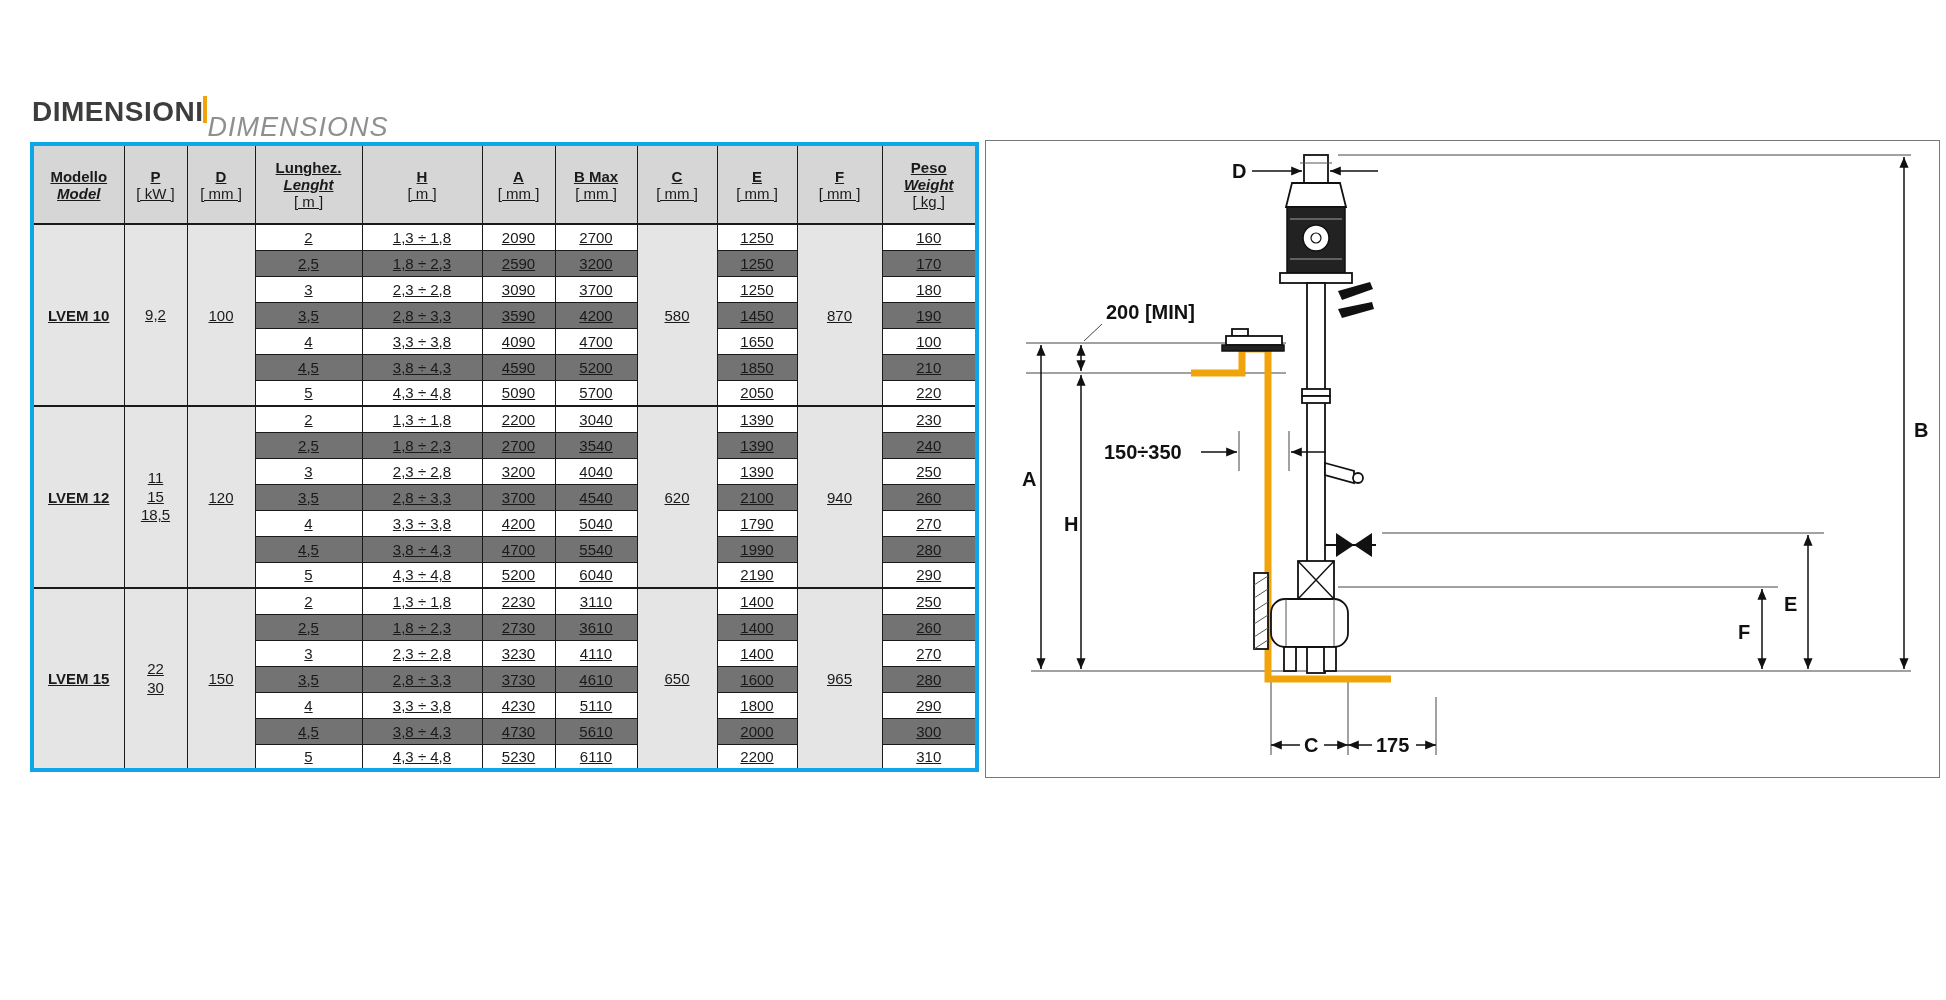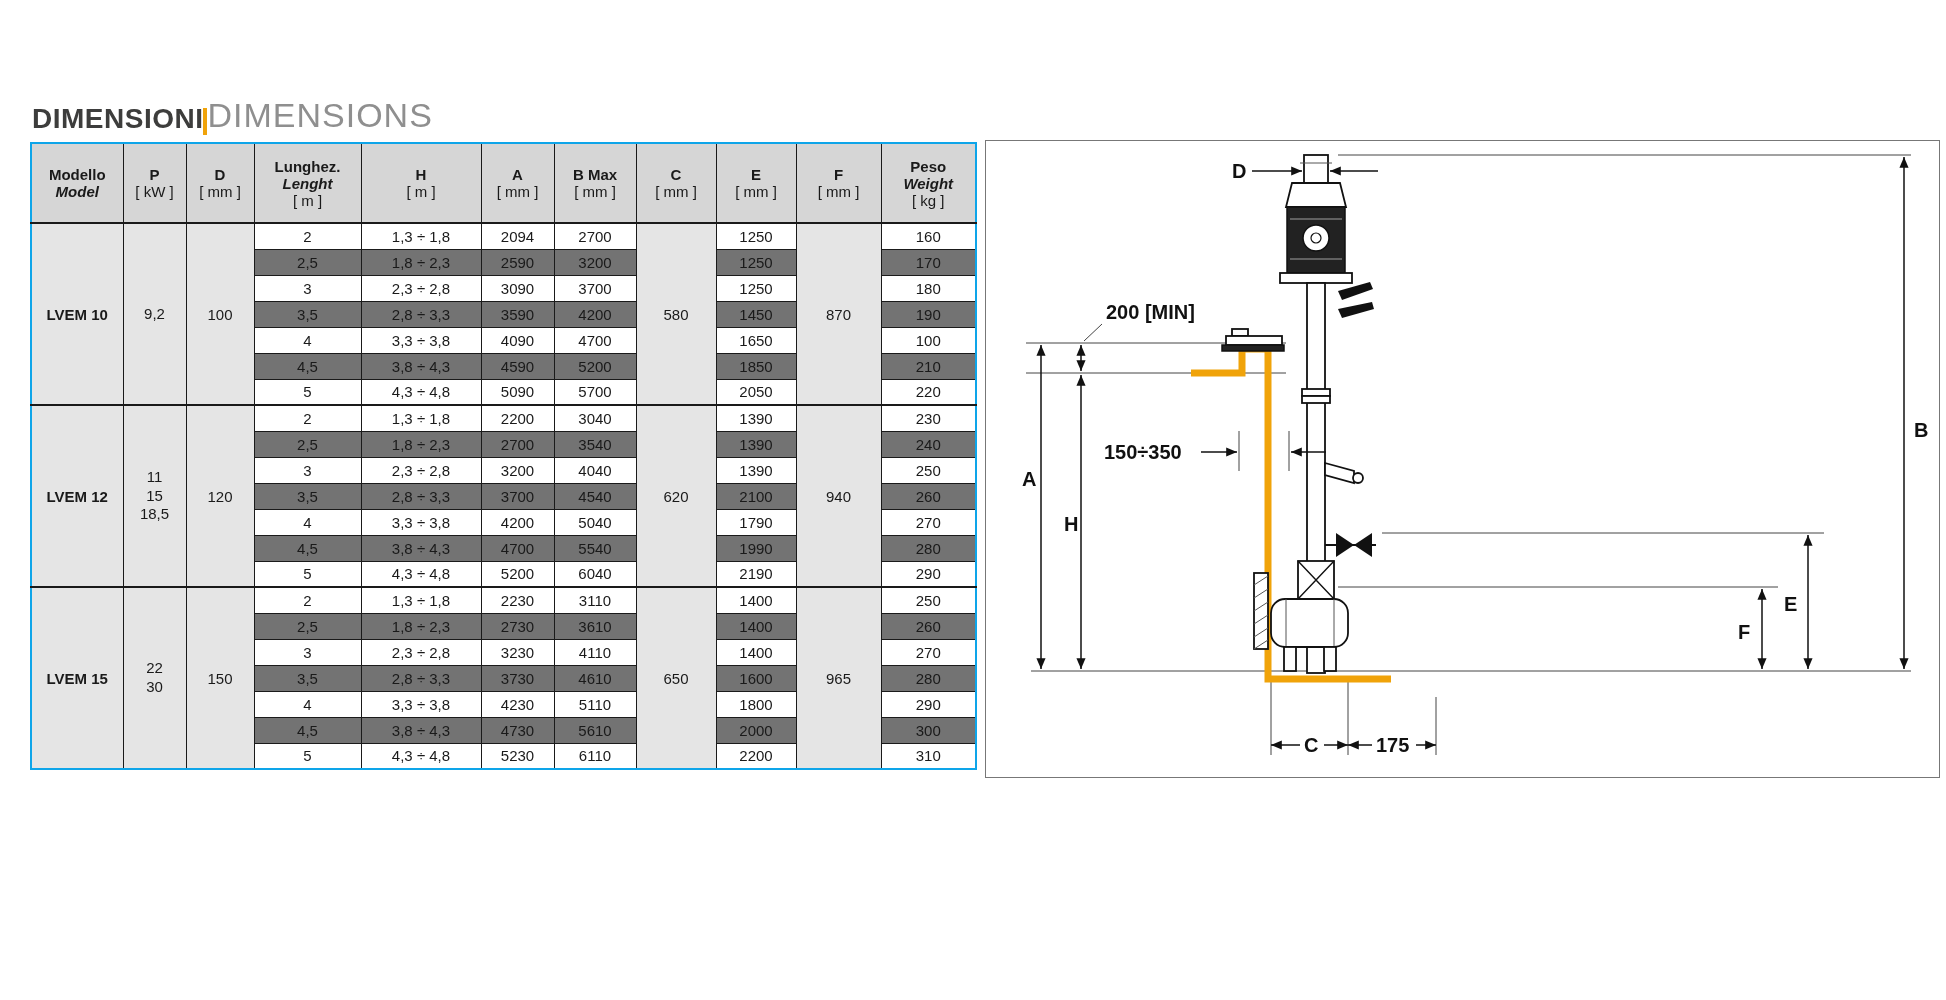--- a/index.html
+++ b/index.html
@@ -9,48 +9,48 @@
     font-family:"Liberation Sans", sans-serif;
     color:#1a1a1a;
     position:relative;
     overflow:hidden;
   }
   .page { position:relative; width:1946px; height:1000px; }
 
   
   .title-row {
     position:absolute; left:32px; top:96px;
-    display:flex; align-items:flex-end; gap:0;
+    display:flex; align-items:flex-start; gap:0;
   }
   .title-it {
     font-size:28px; font-weight:bold; color:#3d3d3c; letter-spacing:0.5px;
   }
   .title-sep {
     width:4px; height:27px; background:var(--accent,#f0a30a);
     display:inline-block;
   }
   .title-en {
-    font-size:34px; color:#8f8f8f; letter-spacing:1px;
+    font-size:27px; font-style:italic; color:#8f8f8f; letter-spacing:1px;margin-top:16px;
   }
 
   
   .dim-table {
     position:absolute; left:30px; top:142px;
     border-collapse:collapse;
     table-layout:fixed;
     width:946px;
     font-size:15px;
   }
   .dim-table th, .dim-table td {
     border:1px solid #1a1a1a;
     text-align:center;
     vertical-align:middle;
     padding:1px 3px;
   }
-  .dim-table { border:2px solid #0ea5e9; }
+  .dim-table { border:4px solid #0ea5e9;text-decoration:underline; }
   .dim-table thead th {
     background:#d6d6d6;
     height:80px;
     border-bottom:2px solid #1a1a1a;
     font-weight:normal;
   }
   .dim-table thead .b  { display:block; font-weight:bold; }
   .dim-table thead .bi { display:block; font-weight:bold; font-style:italic; }
   .dim-table thead .u  { display:block; font-weight:normal; }
   .dim-table tbody td { height:26px; background:#ffffff; }
@@ -154,21 +154,21 @@
         </th>
       </tr>
     </thead>
     <tbody>
         <tr class="group-start">
           <td rowspan="7" class="merged model-cell">LVEM 10</td>
           <td rowspan="7" class="merged power-cell">9,2</td>
           <td rowspan="7" class="merged">100</td>
           <td>2</td>
           <td>1,3 ÷ 1,8</td>
-          <td>2094</td>
+          <td>2090</td>
           <td>2700</td>
           <td rowspan="7" class="merged">580</td>
           <td>1250</td>
           <td rowspan="7" class="merged">870</td>
           <td>160</td>
         </tr>
         <tr class="alt">
           <td>2,5</td>
           <td>1,8 ÷ 2,3</td>
           <td>2590</td>

